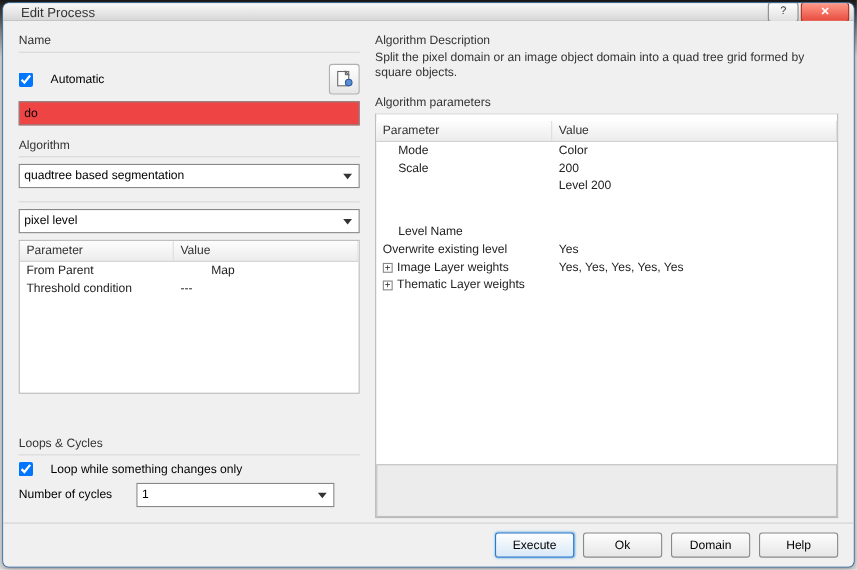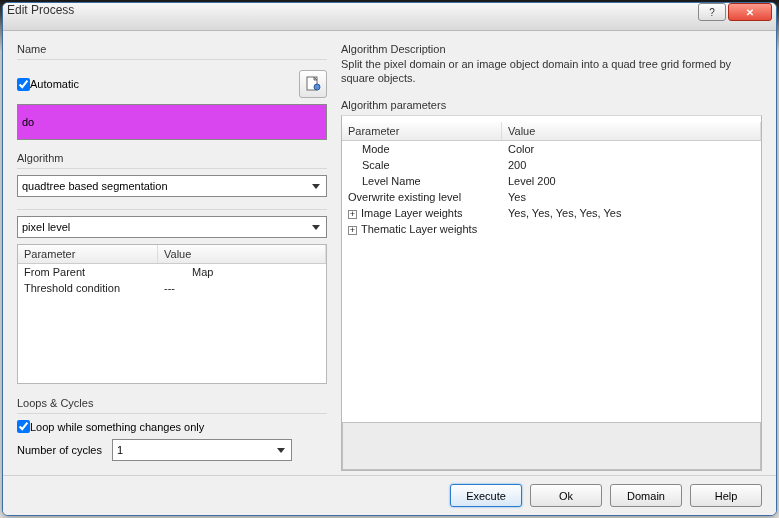--- a/index.html
+++ b/index.html
@@ -1,46 +1,46 @@
 <!DOCTYPE html>
 <html><head>
   <meta charset="utf-8">
   <style>
     * { box-sizing: border-box; margin: 0; padding: 0; font-family: "Segoe UI", Tahoma, sans-serif; font-size: 11px; }
     body { background: linear-gradient(to bottom, #1a1a1a 0%, #555 3%, #888 5%, #e8e8e8 10%); padding: 2px; width: 779px; height: 518px; overflow: hidden; }
     .window { width: 100%; height: 100%; background: #fff; border: 1px solid #3a6ea5; border-radius: 6px; box-shadow: 0 2px 8px rgba(0,0,0,0.4); display: flex; flex-direction: column; overflow: hidden; }
-    .titlebar { height: 28px; background: linear-gradient(to bottom, #f8f8f8 0%, #e8e8e8 50%, #d8d8d8 100%); border-bottom: 1px solid #b8b8b8; display: flex; align-items: flex-start; padding: 0 4px 0 4px; }
+    .titlebar { height: 16px; background: linear-gradient(to bottom, #f8f8f8 0%, #e8e8e8 50%, #d8d8d8 100%); border-bottom: 1px solid #b8b8b8; display: flex; align-items: center; padding: 0 4px 0 16px; }
     .titlebar-title { flex: 1; color: #333; font-size: 12px; }
     .titlebar-btns { display: flex; gap: 2px; }
     .win-btn { width: 28px; height: 18px; border: 1px solid #888; border-radius: 3px; background: linear-gradient(to bottom, #fefefe, #e0e0e0); display: flex; align-items: center; justify-content: center; font-size: 10px; color: #333; cursor: pointer; }
     .win-btn.help { width: 28px; }
     .win-btn.close { width: 44px; background: linear-gradient(to bottom, #ff9a8a, #e74c3c); border-color: #a82a1a; color: #fff; font-weight: bold; }
     .content { flex: 1; display: flex; padding: 10px 14px 4px 14px; gap: 14px; background: #f0f0f0; }
     .left-panel { width: 310px; display: flex; flex-direction: column; }
     .right-panel { flex: 1; display: flex; flex-direction: column; }
     .section-label { color: #333; margin-bottom: 2px; margin-top: 2px; }
     .section-block { border-top: none; padding: 4px 0 10px 0; }
     .name-row { display: flex; align-items: center; justify-content: space-between; margin: 4px 0 6px 0; }
-    .checkbox-row { display: flex; align-items: center; gap: 0; }
+    .checkbox-row { display: flex; align-items: center; gap: 16px; }
     .checkbox-row input { width: 13px; height: 13px; }
     .doc-btn { width: 28px; height: 28px; border: 1px solid #b0b0b0; border-radius: 3px; background: linear-gradient(to bottom, #fff, #e6e6e6); display:flex; align-items:center; justify-content:center; cursor:pointer; }
-    .text-input { width: 100%; height: 36px; border: 1px solid #888; background: #d946ef; padding: 2px 4px; }
+    .text-input { width: 100%; height: 22px; border: 1px solid #888; background: #ef4444; padding: 2px 4px; }
     .combo { width: 100%; height: 22px; border: 1px solid #888; background: #fff; padding: 2px 4px; display: flex; align-items: center; position: relative; cursor:pointer; }
     .combo::after { content: ""; position: absolute; right: 6px; top: 50%; margin-top: -2px; width: 0; height: 0; border-left: 4px solid transparent; border-right: 4px solid transparent; border-top: 5px solid #333; }
     .param-table { border: 1px solid #b8b8b8; background: #fff; height: 140px; overflow: hidden; }
     .param-table-header { display: flex; background: linear-gradient(to bottom, #fdfdfd, #ececec); border-bottom: 1px solid #ccc; }
     .param-table-header .th { padding: 3px 6px; border-right: 1px solid #ddd; color: #333; }
     .param-table-body .tr { display: flex; }
     .param-table-body .td { padding: 2px 6px; color: #222; }
     .col-p-left { width: 140px; } .col-v-left { flex: 1; }
     .col-p-right { width: 160px; } .col-v-right { flex: 1; }
     .right-param-table { border: 1px solid #b8b8b8; background: #fff; flex: 1; display: flex; flex-direction: column; }
     .right-desc { font-size: 11px; color: #333; line-height: 1.3; margin-bottom: 10px; min-height: 30px; }
     .expander { display:inline-block; width:9px; height:9px; border:1px solid #888; text-align:center; line-height:7px; font-size:9px; margin-right:4px; }
-    .cycles-row { display: flex; align-items: center; gap: 10px; margin-top: 6px; }
+    .cycles-row { display: flex; align-items: center; gap: 22px; margin-top: 6px; }
     .cycles-row .combo { width: 180px; }
     .footer { height: 40px; background: #f0f0f0; border-top: 1px solid #d0d0d0; display: flex; align-items: center; justify-content: flex-end; gap: 8px; padding: 0 14px; }
     .btn { min-width: 72px; height: 23px; border: 1px solid #888; border-radius: 3px; background: linear-gradient(to bottom, #fefefe, #e6e6e6); cursor: pointer; padding: 0 10px; }
     .btn.default { border: 1px solid #2a7ad0; box-shadow: 0 0 2px #4a9ae0; background: linear-gradient(to bottom, #fefefe, #d8e8f8); }
     .right-bottom-box { border: 1px solid #c0c0c0; height: 48px; background: #ececec; margin-top: 4px; }
     .grp-divider { border-top: 1px solid #d8d8d8; margin-top:2px; padding-top:6px; }
   </style>
 </head>
 <body>
 
@@ -133,21 +133,21 @@
         <div class="param-table-body">
           <div class="tr">
               <div class="td col-p-right" style="padding-left:20px;">Mode</div>
               <div class="td col-v-right">Color</div>
             </div>
           <div class="tr">
               <div class="td col-p-right" style="padding-left:20px;">Scale</div>
               <div class="td col-v-right">200</div>
             </div>
           <div class="tr">
-              <div class="td col-p-right" style="padding-left:20px;">Level Name</div>
+              <div class="td col-p-right" style="padding-left:20px;margin-top:42px;">Level Name</div>
               <div class="td col-v-right">Level 200</div>
             </div>
           <div class="tr">
               <div class="td col-p-right" style="">Overwrite existing level</div>
               <div class="td col-v-right">Yes</div>
             </div>
           <div class="tr">
               <div class="td col-p-right"><span class="expander">+</span><span>Image Layer weights</span></div>
               <div class="td col-v-right">Yes, Yes, Yes, Yes, Yes</div>
             </div>

